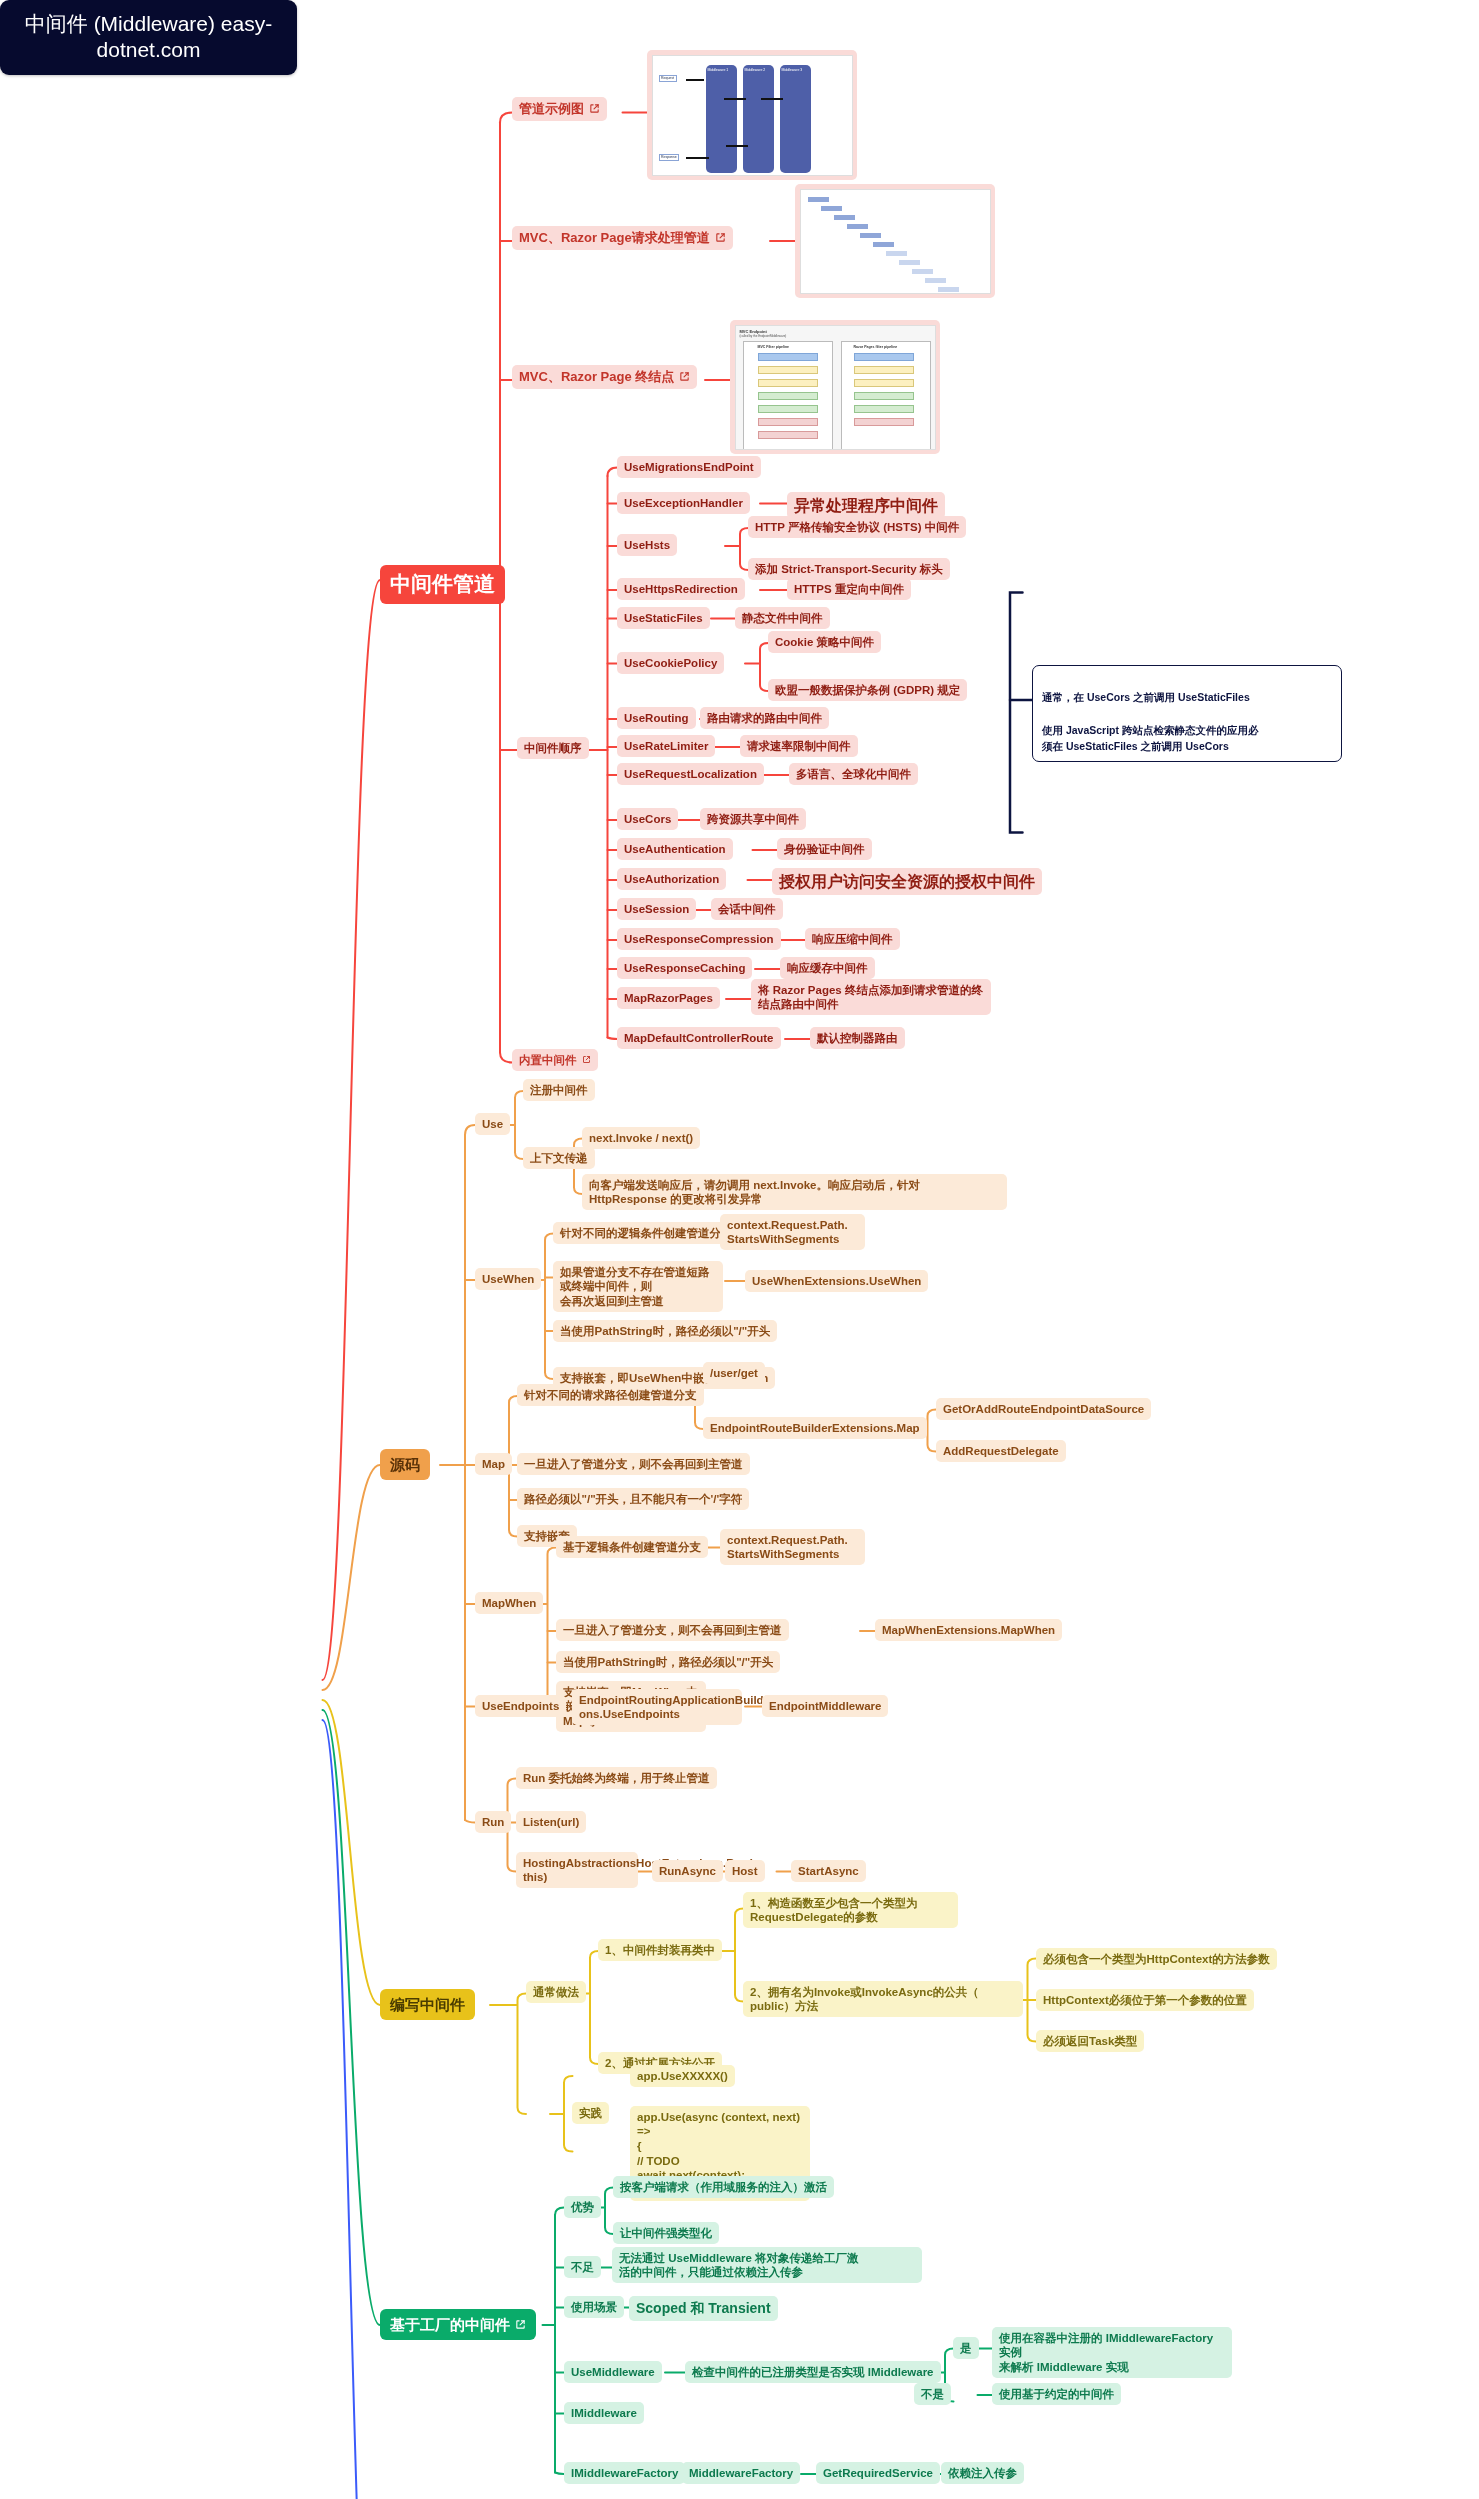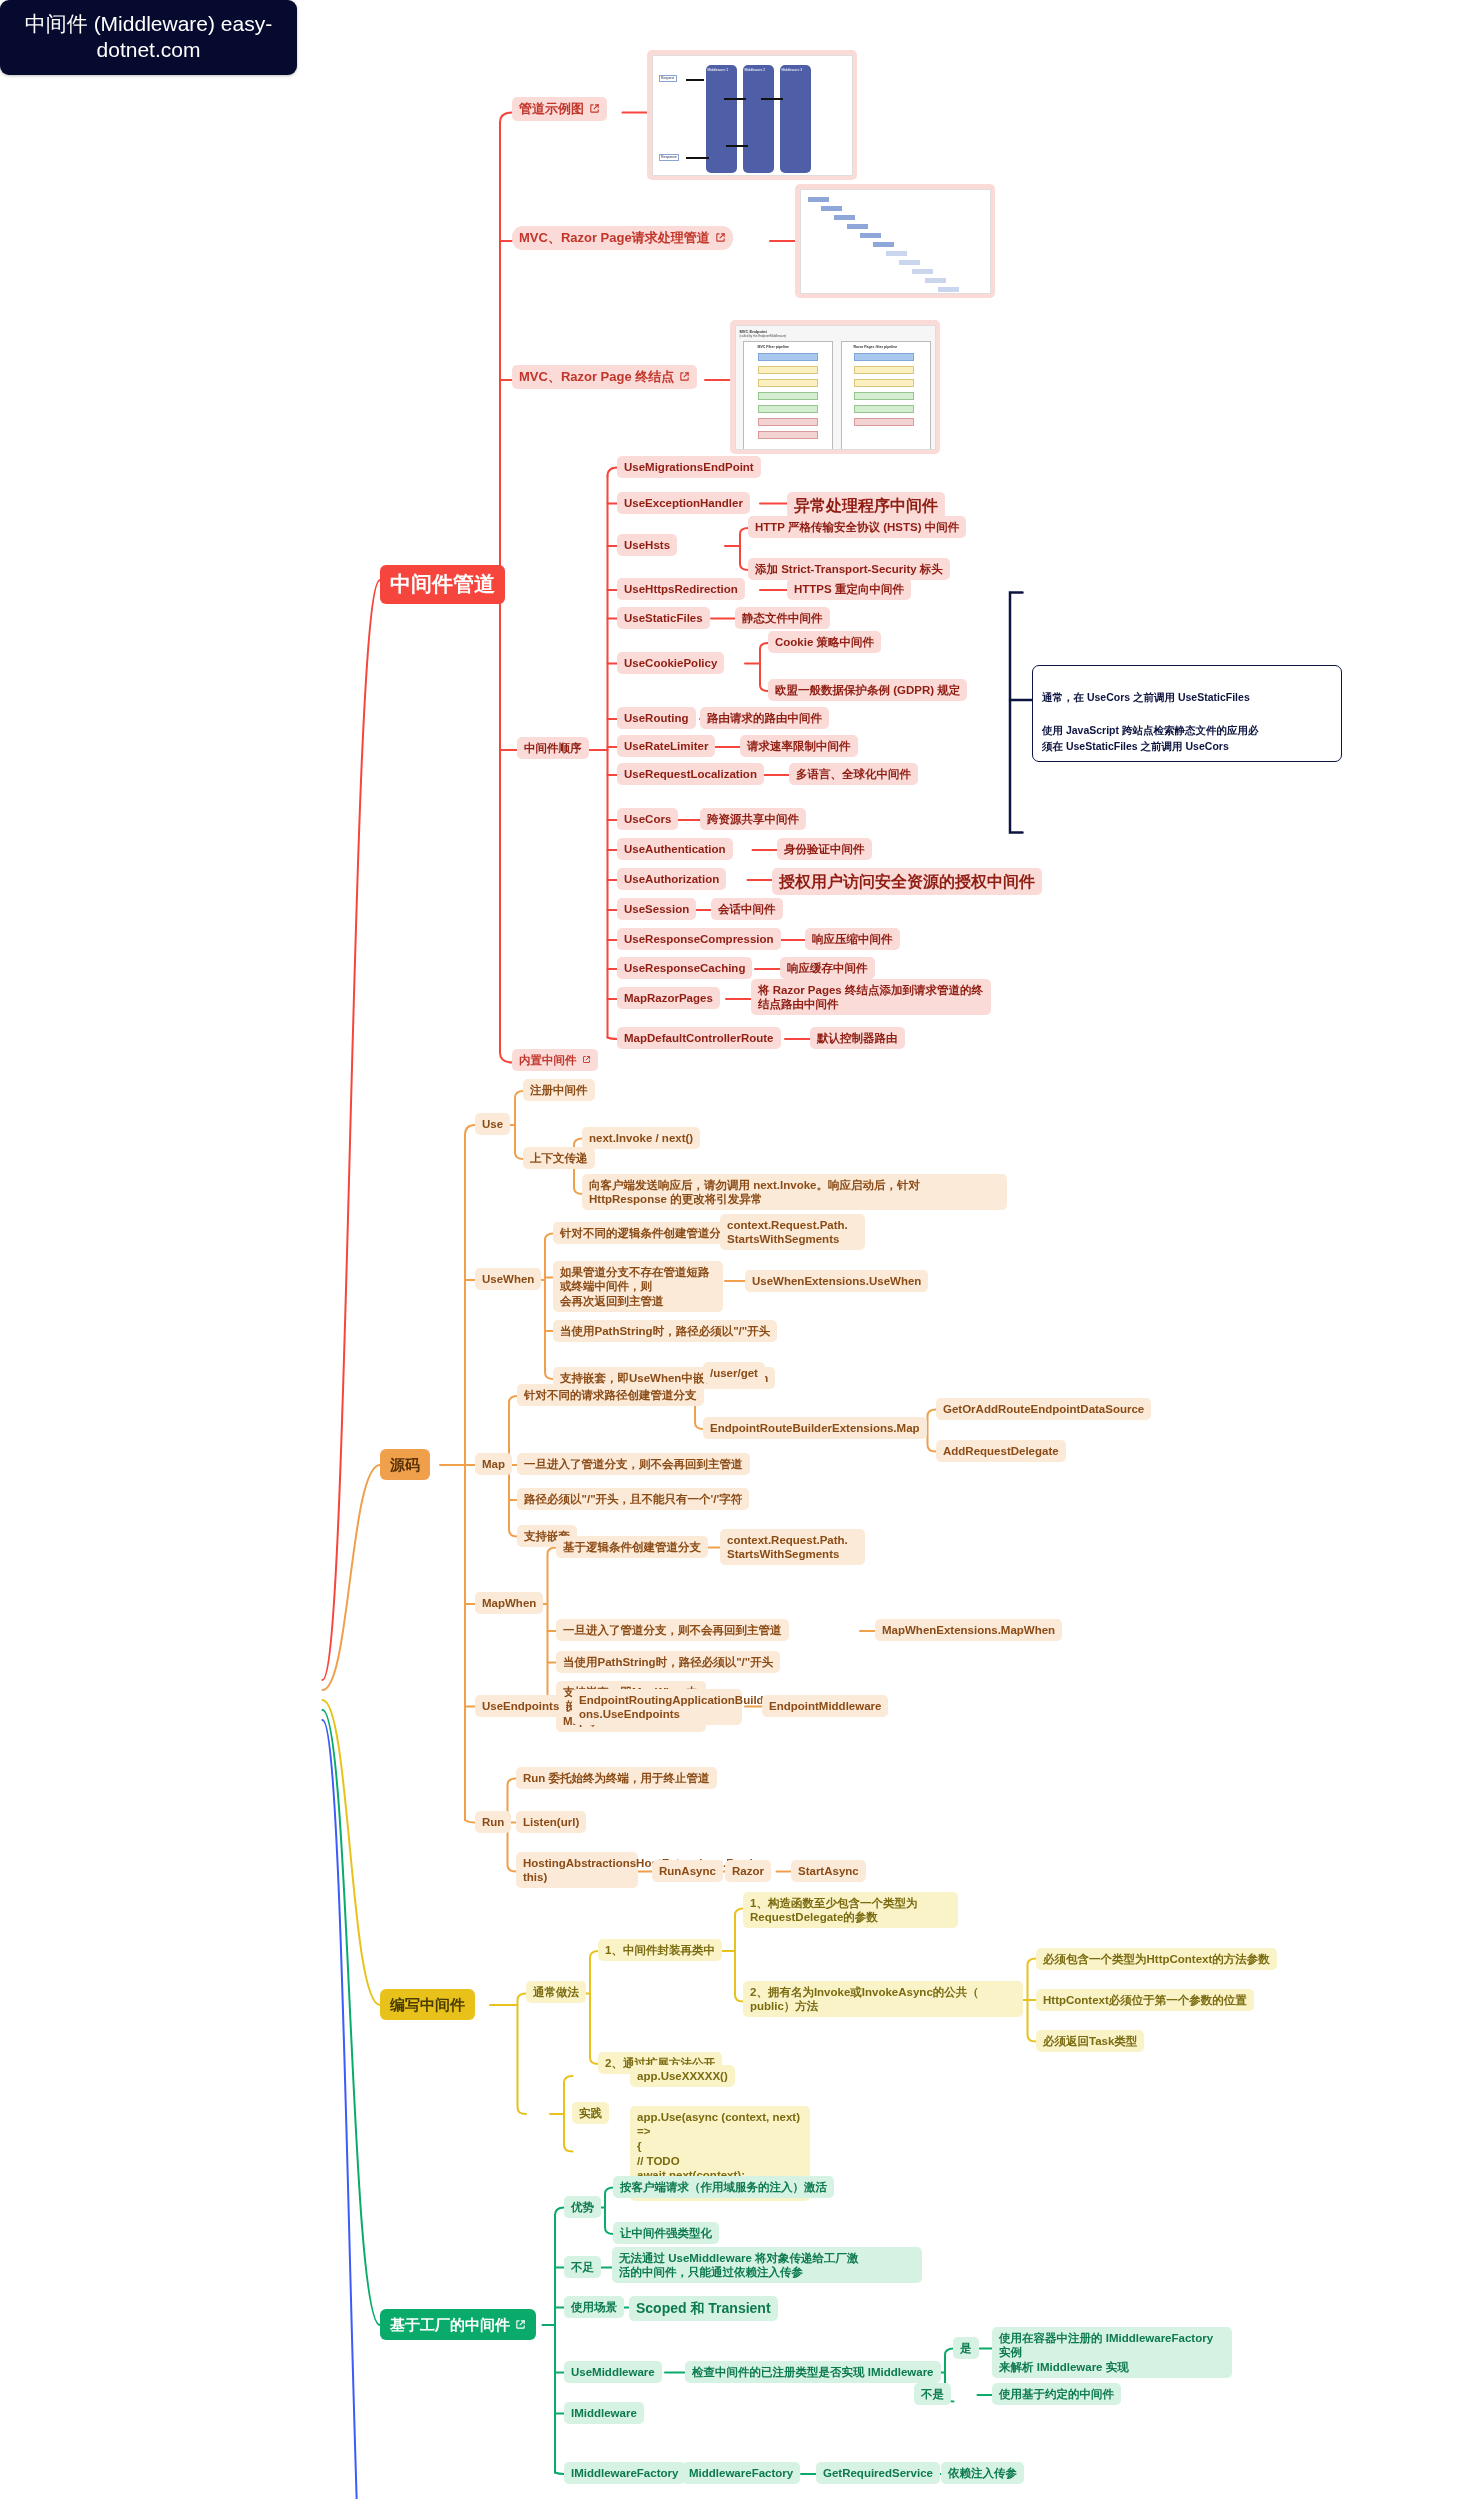--- a/index.html
+++ b/index.html
@@ -242,21 +242,21 @@
   </div>
 
   <div class="node t-red-link" style="left:512px; top:97px; font-size:13px;">
     <span>管道示例图</span>
     <span class="ext-icon"><svg viewBox="0 0 24 24" width="11" height="11" fill="none" stroke="#c2352a" stroke-width="2.4" stroke-linecap="round">
           <path d="M9 4H5a1 1 0 0 0-1 1v14a1 1 0 0 0 1 1h14a1 1 0 0 0 1-1v-4"></path>
           <path d="M14 4h6v6"></path>
           <path d="M20 4l-9 9"></path>
         </svg></span>
   </div>
-  <div class="node t-red-link" style="left:512px; top:226px; font-size:13px;border-radius:11px;">
+  <div class="node t-red-link" style="left:512px; top:226px; font-size:13px;">
     <span>MVC、Razor Page请求处理管道</span>
     <span class="ext-icon"><svg viewBox="0 0 24 24" width="11" height="11" fill="none" stroke="#c2352a" stroke-width="2.4" stroke-linecap="round">
           <path d="M9 4H5a1 1 0 0 0-1 1v14a1 1 0 0 0 1 1h14a1 1 0 0 0 1-1v-4"></path>
           <path d="M14 4h6v6"></path>
           <path d="M20 4l-9 9"></path>
         </svg></span>
   </div>
   <div class="node t-red-link" style="left:512px; top:365px; font-size:13px;">
     <span>MVC、Razor Page 终结点</span>
     <span class="ext-icon"><svg viewBox="0 0 24 24" width="11" height="11" fill="none" stroke="#c2352a" stroke-width="2.4" stroke-linecap="round">
@@ -440,21 +440,21 @@
   <div class="node t-org" style="left:572px; top:1689px; font-size:11.5px; width:170px;"><span>EndpointRoutingApplicationBuilderExtensi
 ons.UseEndpoints</span></div>
   <div class="node t-org" style="left:762px; top:1695px; font-size:11.5px;"><span>EndpointMiddleware</span></div>
 
   <div class="node t-org" style="left:475px; top:1811px; font-size:11.5px;"><span>Run</span></div>
   <div class="node t-org" style="left:516px; top:1767px; font-size:11.5px;"><span>Run 委托始终为终端，用于终止管道</span></div>
   <div class="node t-org" style="left:516px; top:1811px; font-size:11.5px;"><span>Listen(url)</span></div>
   <div class="node t-org" style="left:516px; top:1852px; font-size:11.5px; width:122px;"><span>HostingAbstractionsHostExtensions.Run(
 this)</span></div>
   <div class="node t-org" style="left:652px; top:1860px; font-size:11.5px;"><span>RunAsync</span></div>
-  <div class="node t-org" style="left:725px; top:1860px; font-size:11.5px;"><span>Razor</span></div>
+  <div class="node t-org" style="left:725px; top:1860px; font-size:11.5px;"><span>Host</span></div>
   <div class="node t-org" style="left:791px; top:1860px; font-size:11.5px;"><span>StartAsync</span></div>
 
   <div class="node l1-yel" style="left:380px; top:1989px;">
     <span>编写中间件</span>
   </div>
   <div class="node t-yel" style="left:526px; top:1981px; font-size:11.5px;"><span>通常做法</span></div>
   <div class="node t-yel" style="left:598px; top:1939px; font-size:11.5px;"><span>1、中间件封装再类中</span></div>
   <div class="node t-yel" style="left:743px; top:1892px; font-size:11.5px; width:215px;"><span>1、构造函数至少包含一个类型为
 RequestDelegate的参数</span></div>
   <div class="node t-yel" style="left:743px; top:1981px; font-size:11.5px; width:280px;"><span>2、拥有名为Invoke或InvokeAsync的公共（

